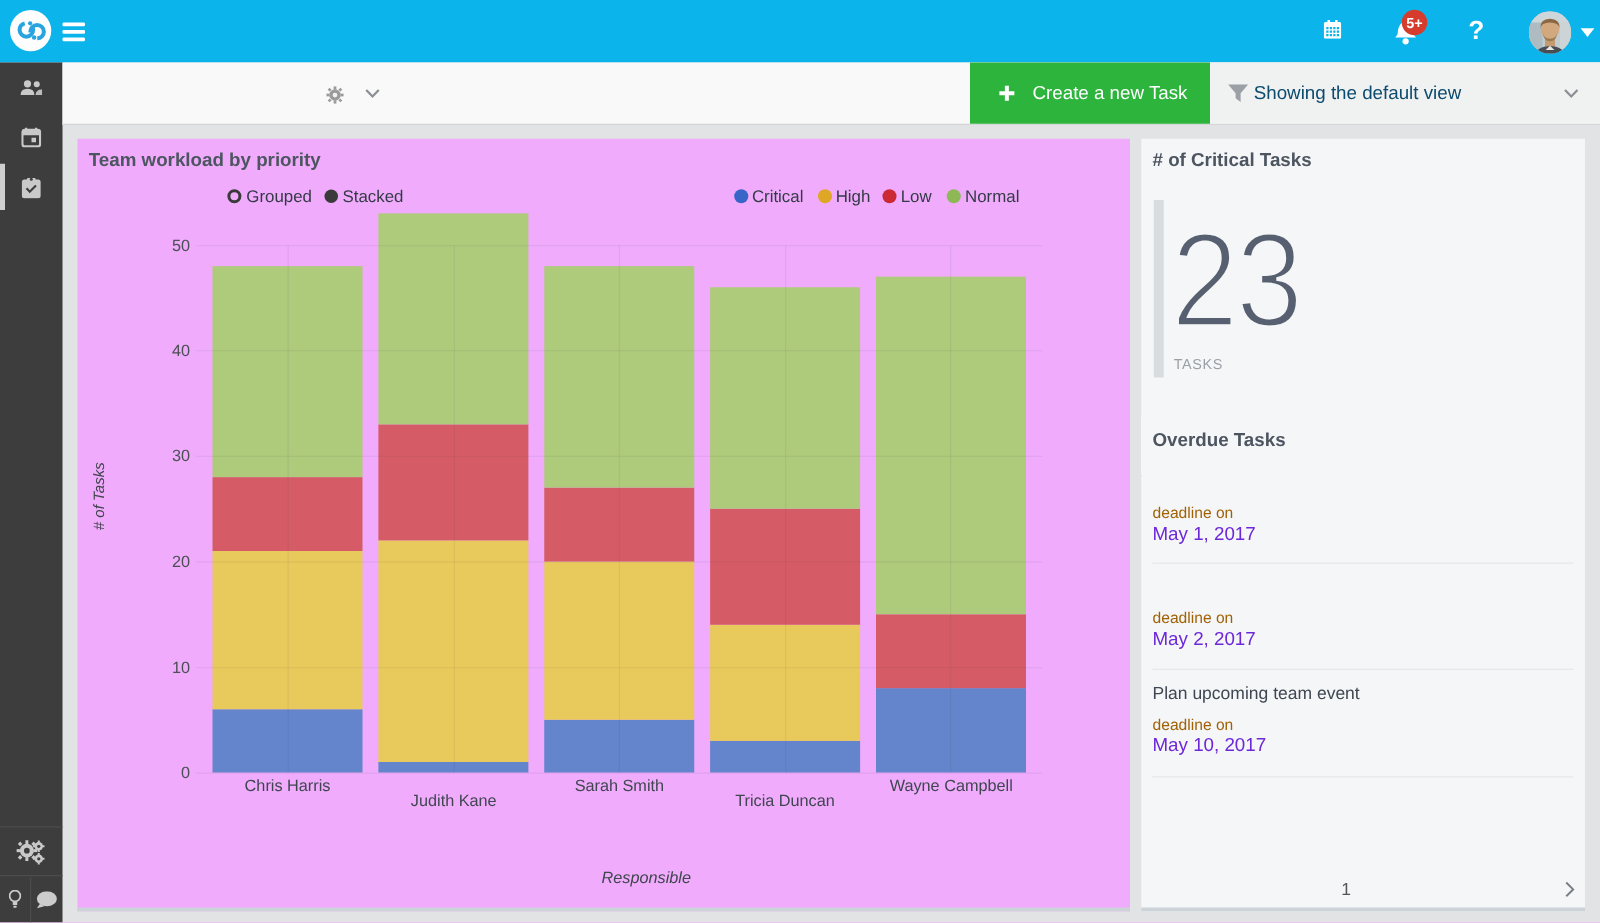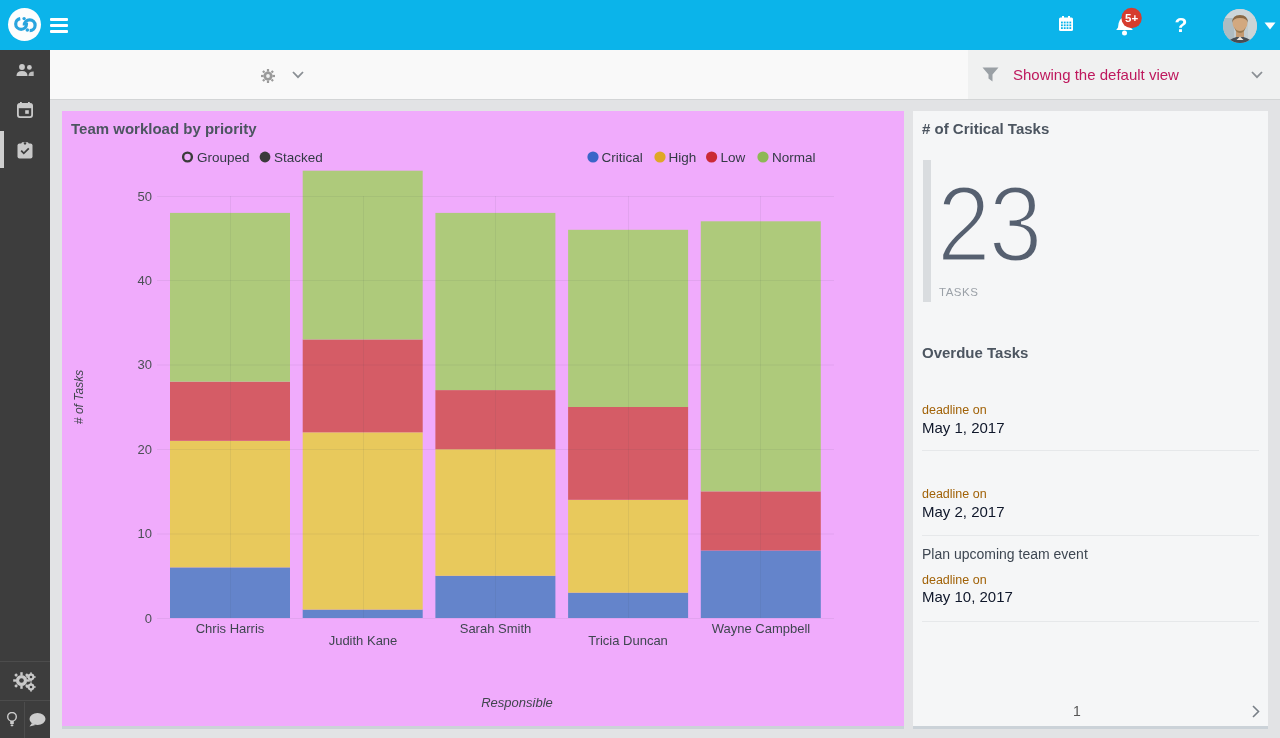--- a/index.html
+++ b/index.html
@@ -18,37 +18,37 @@
   .sbcell-top { position:absolute; left:0; top:611px; width:50px; height:40px; border-top:1px solid #4c4c4c; border-bottom:1px solid #4c4c4c; }
   .sbdiv { position:absolute; left:24px; top:652px; width:1px; height:36px; background:#4c4c4c; }
 
   
   #toolbar { position:absolute; left:50px; top:50px; width:1230px; height:50px; background:#f9f9f9; border-bottom:1px solid #d3d5d6; }
   #tb-left { position:absolute; left:0; top:0; width:278px; height:49px; background:#f0f1f1; border-right:1px solid #dee0e0; }
   #tb-left .label { position:absolute; left:14px; top:17px; font-size:15.5px; color:#6d7378; }
   #btn-green { position:absolute; left:726px; top:0; width:192px; height:49px; background:#2db43c; }
   #btn-green span { position:absolute; left:50px; top:16px; color:#fff; font-size:15px; }
   #tb-right { position:absolute; left:918px; top:0; width:312px; height:49px; background:#f0f1f1; }
-  #tb-right .label { position:absolute; left:45px; top:16px; font-size:15px; color:#be185d; }
+  #tb-right .label { position:absolute; left:35px; top:16px; font-size:15px; color:#0c4a6e; }
 
   
   #card-chart { position:absolute; left:62px; top:111px; width:842px; height:618px; background:#f0abfc; border-bottom:3px solid #cbd2d8; }
   #card-kpi   { position:absolute; left:913px; top:111px; width:355px; height:270px; background:#f5f6f7; border-bottom:1px solid #0ea5e9; }
   #card-tasks { position:absolute; left:913px; top:333px; width:355px; height:396px; background:#f5f6f7; border-bottom:3px solid #cbd2d8; }
   .card-title { position:absolute; left:9px; font-size:15px; font-weight:bold; color:#4c5560; line-height:20px; }
 
   
   #kpi-bar { position:absolute; left:10px; top:49px; width:8px; height:142px; background:#d9dcdf; }
   #kpi-num { position:absolute; left:24px; top:60px; font-size:107px; line-height:107px; color:#566070; transform:scaleX(0.9); transform-origin:0 0; letter-spacing:-2px; -webkit-text-stroke:3px #f5f6f7; }
   #kpi-label { position:absolute; left:26px; top:174px; font-size:11.5px; line-height:14px; color:#9ba1a8; letter-spacing:0.5px; }
 
   
   .t-title { position:absolute; left:9px; font-size:14px; line-height:20px; color:#3e4752; }
   .t-dead  { position:absolute; left:9px; font-size:12.5px; line-height:16px; color:#a16207; }
-  .t-date  { position:absolute; left:9px; font-size:15px; line-height:20px; color:#0f172a; }
+  .t-date  { position:absolute; left:9px; font-size:15px; line-height:20px; color:#6d28d9; }
   .t-hr    { position:absolute; left:9px; width:337px; height:1px; background:#e6e8ea; }
   #pg-num  { position:absolute; left:0; top:368px; width:328px; text-align:center; font-size:14px; line-height:20px; color:#555; }
 </style>
 </head>
 <body>
 
 <div id="topbar">
   <div id="logo">
     <svg width="33" height="33" viewBox="0 0 33 33">
       <circle cx="13.1" cy="15.9" r="5.4" fill="none" stroke="#2aa4de" stroke-width="3.2" stroke-dasharray="25.9 8" stroke-dashoffset="2"></circle>
@@ -200,20 +200,26 @@
       <rect x="10.2" y="1.6" width="2.2" height="2.2" transform="rotate(45 11.3 2.7)"></rect>
       <rect x="1.6" y="10.2" width="2.2" height="2.2" transform="rotate(45 2.7 11.3)"></rect>
       <rect x="10.2" y="10.2" width="2.2" height="2.2" transform="rotate(45 11.3 11.3)"></rect>
     </g>
     <circle cx="7" cy="7" r="1.9" fill="#f0f1f1"></circle>
   </svg>
   <svg class="abs" style="left:242px; top:21px" width="12" height="8" viewBox="0 0 12 8">
     <path d="M1 1 l5 5.2 l5 -5.2" fill="none" stroke="#8a8f94" stroke-width="1.8"></path>
   </svg>
 
+  <div id="btn-green">
+    <svg class="abs" style="left:23px; top:18px" width="13" height="13" viewBox="0 0 13 13">
+      <path d="M6.5 0.5 v12 M0.5 6.5 h12" stroke="#fff" stroke-width="3.2"></path>
+    </svg>
+    <span>Create a new Task</span>
+  </div>
 
   <div id="tb-right">
     <svg class="abs" style="left:14px; top:17px" width="17" height="15" viewBox="0 0 17 15">
       <path d="M0.5 0.5 h16 l-6 7 v7 l-4 -3 v-4 z" fill="#9aa0a5"></path>
     </svg>
     <div class="label">Showing the default view</div>
     <svg class="abs" style="left:283px; top:21px" width="12" height="8" viewBox="0 0 12 8">
       <path d="M1 1 l5 5.2 l5 -5.2" fill="none" stroke="#8a8f94" stroke-width="1.8"></path>
     </svg>
   </div>

